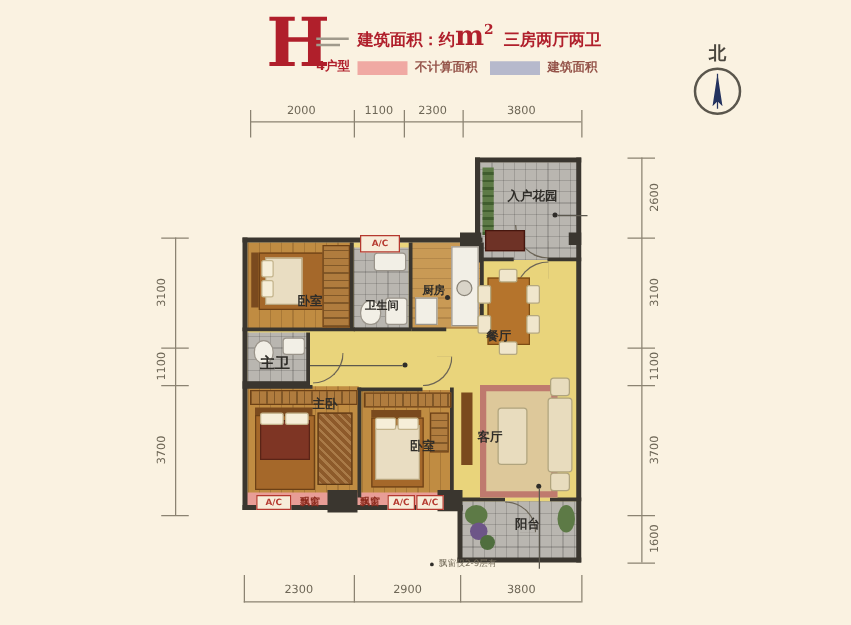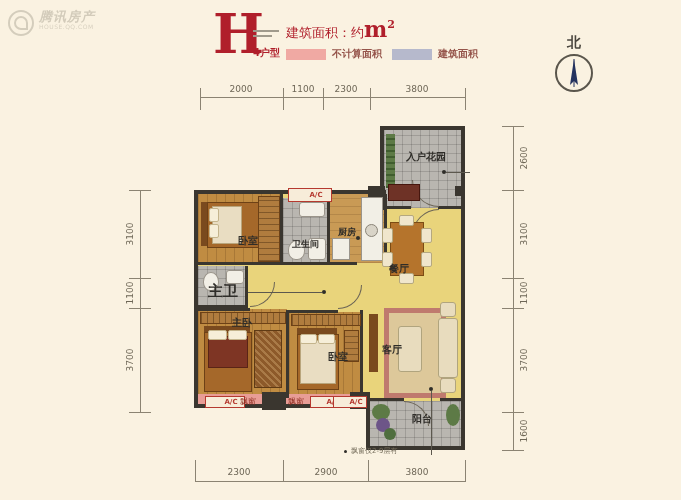--- a/index.html
+++ b/index.html
@@ -13,21 +13,21 @@
   .wm-brand{font-size:13px;font-weight:bold;font-style:italic;color:#c6bfae;letter-spacing:1px;line-height:13px;}
   .wm-site{font-size:6px;color:#cdc6b5;letter-spacing:.5px;}
 
   
   .type-letter{position:absolute;left:213px;top:6px;font-family:"DejaVu Serif","Liberation Serif",serif;font-size:54px;font-weight:bold;color:#b01f2b;line-height:56px;}
   .type-sub1,.type-sub2{position:absolute;background:#a09a8c;height:2px;}
   .type-sub1{left:253px;top:30px;width:26px;}
   .type-sub2{left:253px;top:35px;width:19px;}
   .type-label{position:absolute;left:253px;top:46px;font-size:10px;font-weight:bold;color:#b01f2b;}
   .area-row{position:absolute;left:286px;top:16px;display:flex;align-items:baseline;color:#b01f2b;}
-  .area-prefix{font-size:13px;font-weight:normal;}
+  .area-prefix{font-size:13px;font-weight:bold;}
   .area-value{font-family:"DejaVu Serif","Liberation Serif",serif;font-size:30px;font-weight:bold;margin:0 2px 0 4px;line-height:30px;}
   .area-unit{font-family:"DejaVu Serif","Liberation Serif",serif;font-size:22px;font-weight:bold;}
   .area-sup{font-family:"DejaVu Serif","Liberation Serif",serif;font-size:11px;font-weight:bold;vertical-align:super;position:relative;top:-9px;}
   .area-desc{font-size:13px;font-weight:bold;margin-left:8px;}
   .legend-row{position:absolute;left:286px;top:47px;display:flex;align-items:flex-end;gap:10px;}
   .legend-item{display:flex;align-items:center;gap:6px;}
   .sw{width:40px;height:11px;}
   .sw-pink{background:#f0a9a3;}
   .sw-blue{background:#b6b9cc;}
   .legend-label{font-size:10px;font-weight:bold;color:#95544a;}
@@ -48,22 +48,22 @@
 
   
   .wall{position:absolute;background:#3a362f;}
   .floor{position:absolute;}
   .f-yellow{background:#e9d47b;}
   .f-wood{background:#c08c42;background-image:repeating-linear-gradient(90deg,rgba(60,30,5,.18) 0 1px,transparent 1px 9px);}
   .f-wood2{background:#c99a55;background-image:repeating-linear-gradient(0deg,rgba(60,30,5,.15) 0 1px,transparent 1px 8px);}
   .f-tile{background:#b9b6b0;background-image:repeating-linear-gradient(0deg,rgba(0,0,0,.14) 0 1px,transparent 1px 9px),repeating-linear-gradient(90deg,rgba(0,0,0,.14) 0 1px,transparent 1px 9px);}
   .f-pink{background:#e89d96;}
   .room-label{position:absolute;font-size:10px;font-weight:bold;color:#2f2d29;white-space:nowrap;z-index:30;}
-  .ac-box{position:absolute;background:#f7ecd9;border:1px solid #b5392f;color:#b5392f;font-size:7px;font-weight:bold;display:flex;align-items:center;justify-content:center;z-index:30;padding-left:12px;}
-  .bay-label{position:absolute;font-size:8px;font-weight:normal;color:#8d2c1f;z-index:30;}
+  .ac-box{position:absolute;background:#f7ecd9;border:1px solid #b5392f;color:#b5392f;font-size:7px;font-weight:bold;display:flex;align-items:center;justify-content:center;z-index:30;}
+  .bay-label{position:absolute;font-size:8px;font-weight:bold;color:#8d2c1f;z-index:30;}
   .leader-dot{position:absolute;width:4px;height:4px;border-radius:50%;background:#2f2d29;z-index:31;}
   .leader-line{position:absolute;background:#5c584e;z-index:31;}
   .note{position:absolute;font-size:7px;color:#79715f;z-index:35;white-space:nowrap;}
   .door{position:absolute;border:1px solid #6b6456;z-index:5;}
 
   
   .fur{position:absolute;z-index:10;}
   .bed-head{background:#7a4a1e;}
   .bed-body{background:#a5682a;border:1px solid #6d4116;}
   .mattress{background:#e9ddc2;border:1px solid #b9a57c;}
@@ -76,37 +76,31 @@
   .rug1{background:#8d5a2a;background-image:repeating-linear-gradient(45deg,rgba(255,220,160,.25) 0 2px,transparent 2px 5px);border:1px solid #5f3a14;}
   .rug2{border:5px solid #bf7a6e;background:#ddc89a;}
   .sofa{background:#e8dcbe;border:1px solid #b0a47e;border-radius:3px;}
   .plant{border-radius:50%;}
 </style>
 </head>
 <body>
 
 <div id="stage">
 
-  <div class="wm">
-    <div class="wm-ring"></div>
-    <div>
-      <div class="wm-brand">腾讯房产</div>
-      <div class="wm-site">HOUSE.QQ.COM</div>
-    </div>
-  </div>
 
   <div class="type-letter">H</div>
   <div class="type-sub1"></div>
   <div class="type-sub2"></div>
   <div class="type-label">4户型</div>
 
   <div class="area-row">
     <span class="area-prefix">建筑面积：约</span>
     <span class="area-unit">m</span>
     <span class="area-sup">2</span>
+    <span class="area-desc">三房两厅两卫</span>
   </div>
 
   <div class="legend-row">
     <div class="legend-item">
       <span class="sw sw-pink"></span>
       <span class="legend-label">不计算面积</span>
     </div>
     <div class="legend-item">
       <span class="sw sw-blue"></span>
       <span class="legend-label">建筑面积</span>
@@ -267,22 +261,22 @@
   <div class="fur plant" style="left:446px;top:404px;width:14px;height:22px;background:#5d7a46;"></div>
 
   <div class="fur" style="left:386px;top:134px;width:9px;height:54px;background:#5d7a46;background-image:repeating-linear-gradient(0deg,rgba(20,50,10,.4) 0 2px,transparent 2px 6px);"></div>
   <div class="fur" style="left:388px;top:184px;width:30px;height:15px;background:#6e3226;border:1px solid #46160e;"></div>
 
   <div class="room-label" style="left:406px;top:150px;">入户花园</div>
   <div class="room-label" style="left:238px;top:234px;">卧室</div>
   <div class="room-label" style="left:292px;top:238px;font-size:9px;">卫生间</div>
   <div class="room-label" style="left:338px;top:226px;font-size:9px;">厨房</div>
   <div class="room-label" style="left:389px;top:262px;">餐厅</div>
-  <div class="room-label" style="left:208px;top:282px;font-size:15px;">主卫</div>
-  <div class="room-label" style="left:232px;top:316px;">主卧</div>
+  <div class="room-label" style="left:208px;top:282px;font-size:12px;">主卫</div>
+  <div class="room-label" style="left:250px;top:316px;">主卧</div>
   <div class="room-label" style="left:328px;top:350px;">卧室</div>
   <div class="room-label" style="left:382px;top:343px;">客厅</div>
   <div class="room-label" style="left:412px;top:412px;">阳台</div>
 
   <div class="ac-box" style="left:288px;top:188px;width:30px;height:12px;">A/C</div>
   <div class="ac-box" style="left:205px;top:396px;width:26px;height:10px;">A/C</div>
   <div class="bay-label" style="left:240px;top:396px;">飘窗</div>
   <div class="bay-label" style="left:288px;top:396px;">飘窗</div>
   <div class="ac-box" style="left:310px;top:396px;width:20px;height:10px;">A/C</div>
   <div class="ac-box" style="left:333px;top:396px;width:20px;height:10px;">A/C</div>

